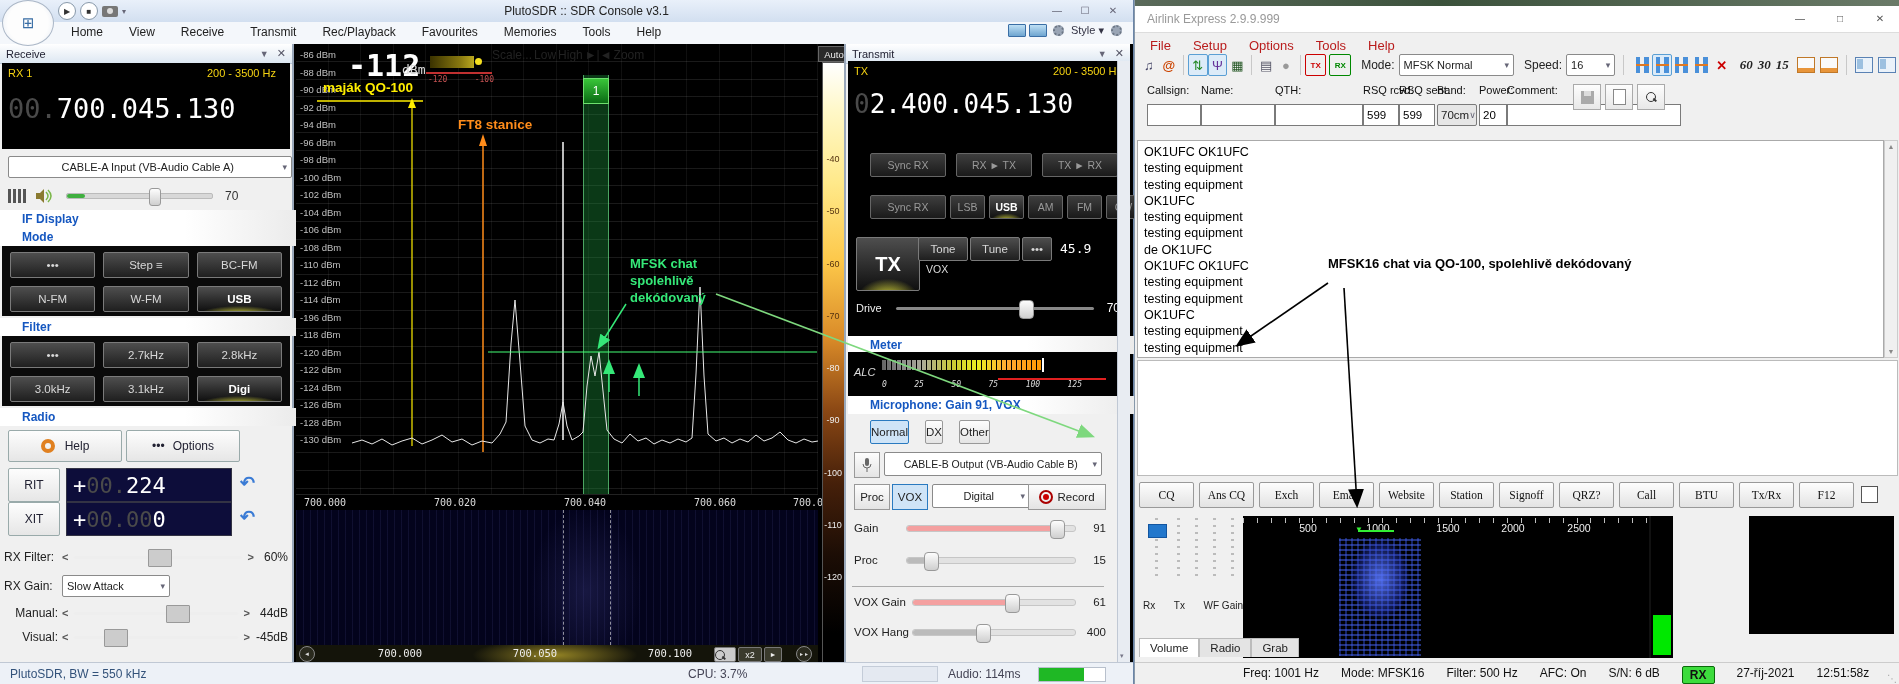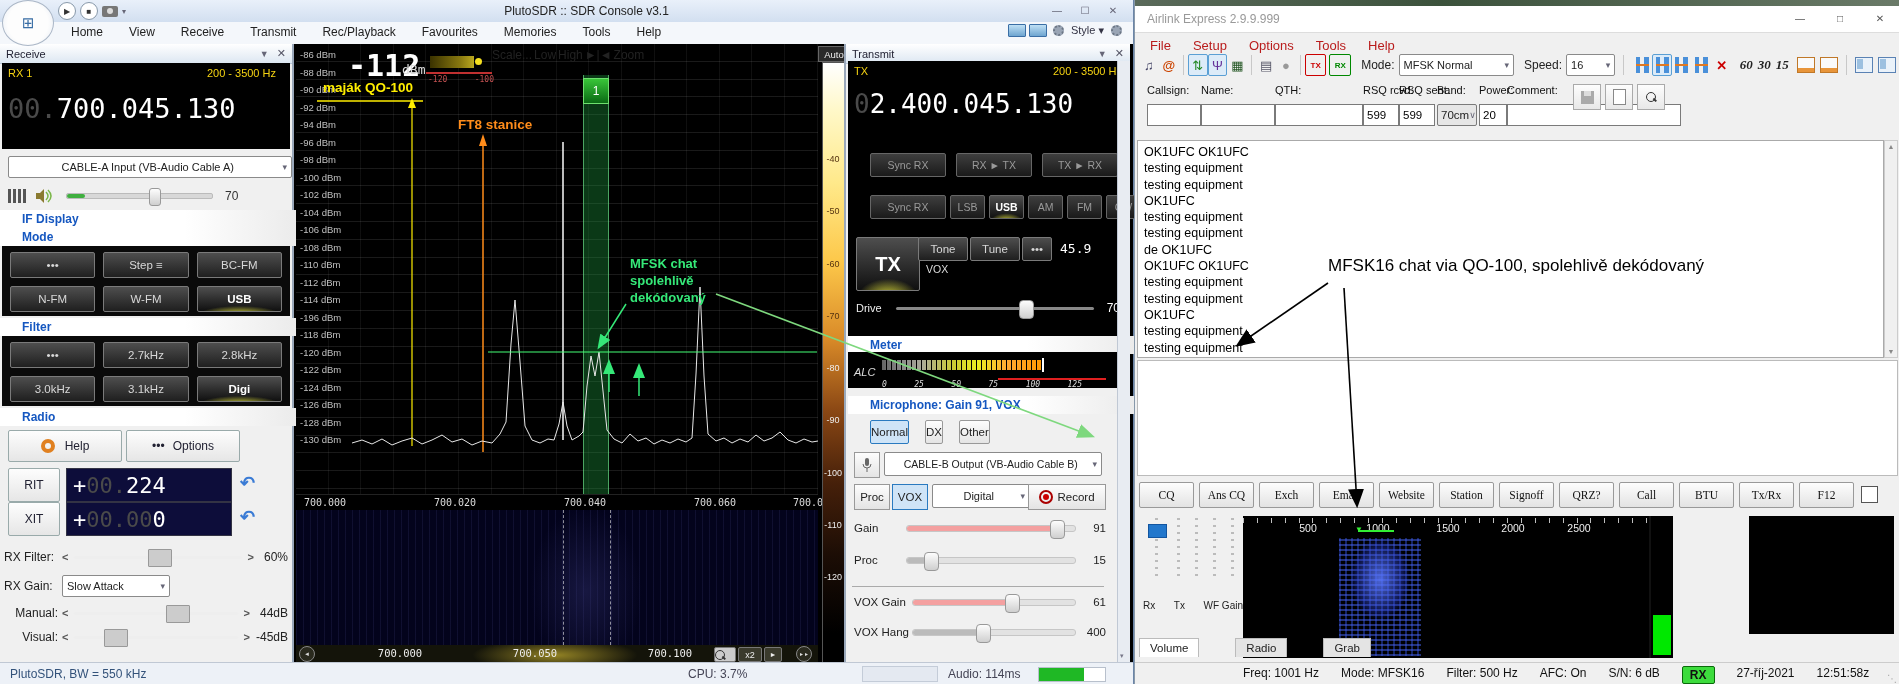--- a/index.html
+++ b/index.html
@@ -126,28 +126,28 @@
   .wf{left:108px;top:516px;width:428px;height:142px;background:#000;}
   .wf-ticks{position:absolute;left:0;top:2px;width:428px;height:5px;background:repeating-linear-gradient(90deg,rgba(255,255,255,.75) 0 1px,transparent 1px 13.9px);}
   .wf-scale div{position:absolute;top:6px;transform:translateX(-50%);color:#eee;font-size:10.5px;}
   .wf-scale div:nth-child(1){left:65px;}.wf-scale div:nth-child(2){left:135px;}
   .wf-scale div:nth-child(3){left:205px;}.wf-scale div:nth-child(4){left:270px;}
   .wf-scale div:nth-child(5){left:336px;}
   .wf-sig{position:absolute;left:96px;top:22px;width:82px;height:118px;
      background-image:radial-gradient(ellipse 40px 55px at 50% 35%, rgba(90,120,255,.85), rgba(40,60,200,.35) 60%, transparent 75%),
        repeating-linear-gradient(0deg, rgba(70,100,240,.5) 0 2px, transparent 2px 5px),
        repeating-linear-gradient(90deg, rgba(50,80,220,.45) 0 2px, transparent 2px 6px);}
-  .al-tabs{position:absolute;left:4px;top:638px;display:flex;gap:36px;}
+  .al-tabs{position:absolute;left:4px;top:638px;display:flex;}
   .al-tabs div{padding:3px 10px;font-size:11.5px;color:#222;border:1px solid #bbb;border-bottom:none;background:#e4e4e4;}
   .al-tabs div:nth-child(1){background:#fff;}
   .al-status{left:0;top:662px;width:765px;height:22px;background:#f0f0f0;border-top:1px solid #ccc;}
   .al-status-items{position:absolute;left:108px;top:3px;display:flex;gap:22px;}
   .al-status-items div{font-size:12px;color:#111;}
   .rx-badge{background:#3ddc3d;border:1px solid #0a6a0a;color:#064;font-weight:bold;font-size:11px;padding:1px 7px;border-radius:2px;}
-  .ann-black{position:absolute;font-weight:normal;font-size:17px;color:#000;}
+  .ann-black{position:absolute;font-weight:bold;font-size:13px;color:#000;}
   .grn{color:#35e878;font-weight:bold;font-size:13px;line-height:17px;}
 </style>
 </head>
 <body>
 
 <div class="screen">
 
   <div class="ab sdr">
 
     <div class="ab sdr-titlebar fc">
@@ -467,21 +467,21 @@
                 <div class="handle2" style="left:62%;top:-7px;"></div>
               </div>
             <span style="color:#fff;font-size:12px;width:26px;text-align:right;">70</span>
           </div>
         </div>
         <div class="ab sec-hdr" style="left:2px;top:292px;width:280px;">
           <span>Meter</span>
             <span class="sp"></span>
             <span class="chev">▴</span>
         </div>
-        <div class="ab blackbox" style="left:2px;top:308px;width:280px;height:36px;">
+        <div class="ab blackbox" style="left:2px;top:308px;width:280px;height:44px;">
           <span class="ab" style="left:6px;top:14px;color:#ddd;font-style:italic;font-size:11px;">ALC</span>
           <div class="alc-bar" style="left:34px;top:8px;width:160px;">
               <div class="alc-seg"></div>
               <div style="position:absolute;right:-2px;top:-2px;width:2px;height:14px;background:#fff;"></div>
             </div>
           <div class="ab" style="left:150px;top:26px;width:108px;height:2px;background:#e02020;"></div>
           <div class="alc-scale" style="left:34px;top:28px;width:200px;">
               <div>0</div>
               <div>25</div>
               <div>50</div>

